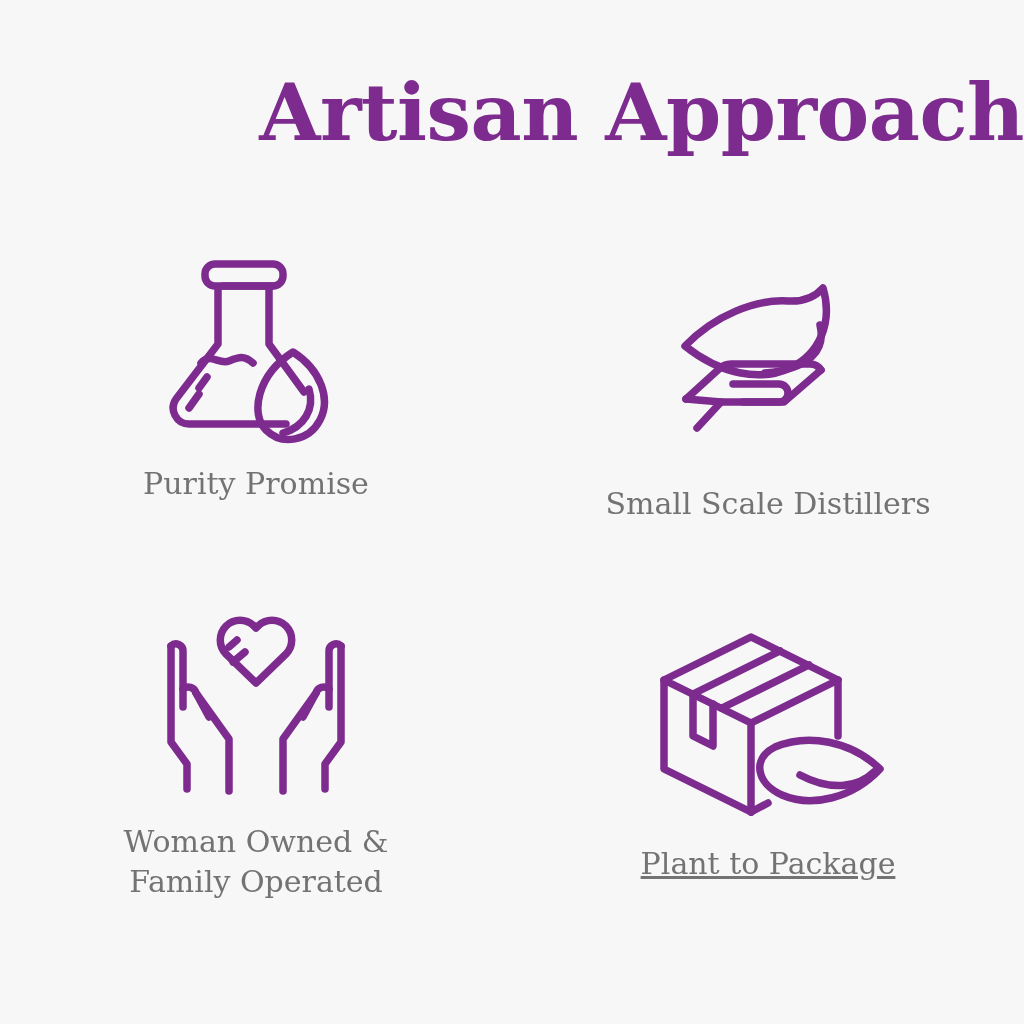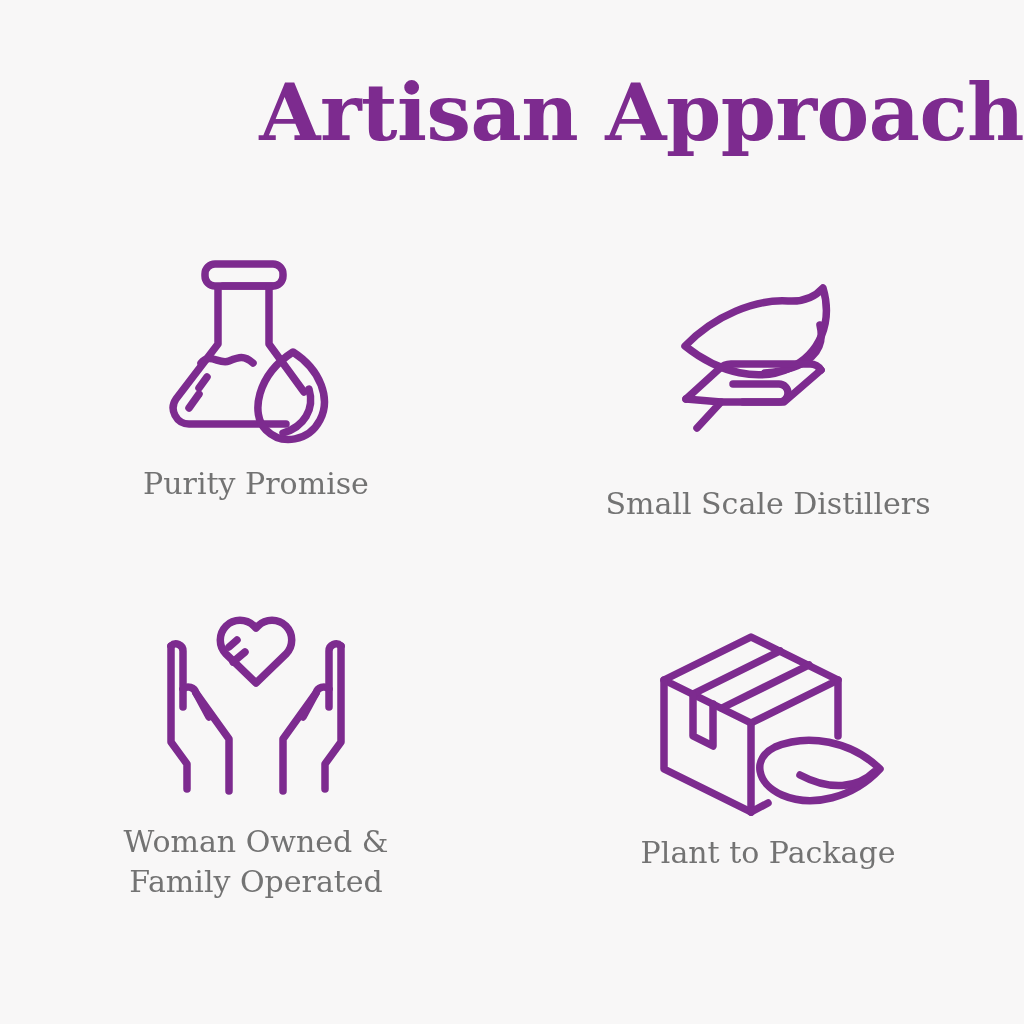--- a/index.html
+++ b/index.html
@@ -87,21 +87,21 @@
 
   
   .cell-1 .feature-icon { height: 212px; }
   .cell-2 .feature-icon { height: 212px; }
   .cell-2 .feature-label { margin-top: 14px; }
   .cell-3 { margin-top: 28px; }
   .cell-4 { margin-top: 28px; }
   .cell-3 .feature-icon { height: 190px; }
   .cell-4 .feature-icon { height: 190px; }
   .cell-3 .feature-label { margin-top: 30px; }
-  .cell-4 .feature-label { margin-top: 19px; }
+  .cell-4 .feature-label { margin-top: 30px; text-decoration: underline; }
 </style>
 </head>
 <body>
 
 <div class="page">
 
   <div class="title-wrap">
     <div class="page-title">Artisan Approach</div>
   </div>
 

